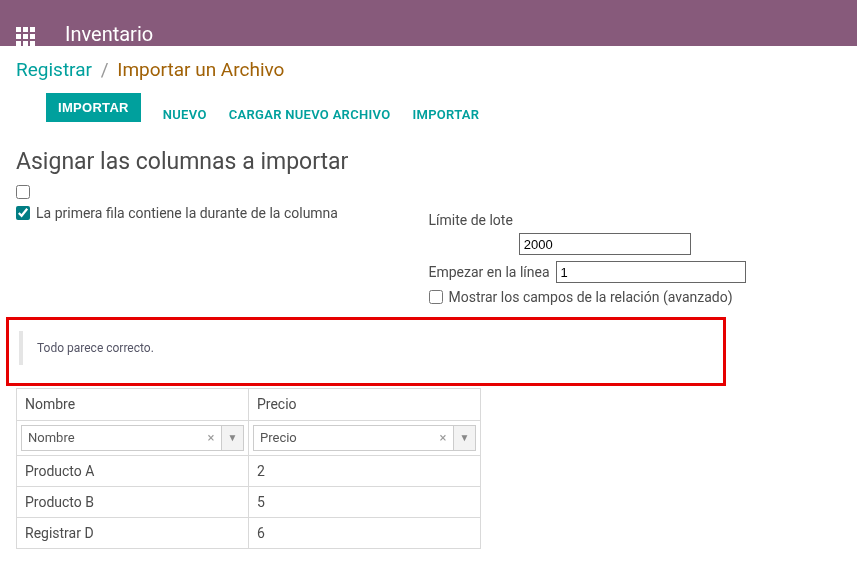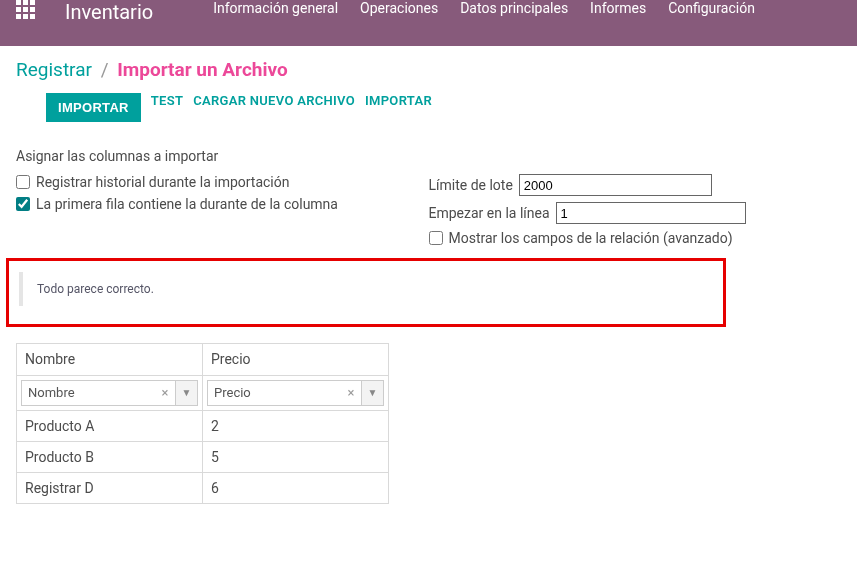--- a/index.html
+++ b/index.html
@@ -1,43 +1,43 @@
 <!DOCTYPE html>
 <html><head>
 <meta charset="utf-8">
 <style>
   * { box-sizing: border-box; margin: 0; padding: 0; }
   body { font-family: -apple-system, BlinkMacSystemFont, "Segoe UI", Roboto, Helvetica, Arial, sans-serif; font-size: 14px; color: #4c4c4c; background: #fff; width: 857px; }
-  .topbar { background: #875a7b; color: #fff; height: 46px; display: flex; align-items: flex-start; padding: 0 16px; }
+  .topbar { background: #875a7b; color: #fff; height: 46px; display: flex; align-items: flex-end; padding: 0 16px; }
   .apps-icon { display: inline-grid; grid-template-columns: repeat(3, 5px); grid-template-rows: repeat(3, 5px); gap: 2px; margin-right: 30px; cursor: pointer; }
   .apps-icon span { background: #fff; width: 5px; height: 5px; }
   .app-title { font-size: 20px; font-weight: 400; margin-right: 60px; }
   .topnav { display: flex; gap: 22px; }
   .topnav div { font-size: 14px; cursor: pointer; }
   .content { padding: 12px 16px; }
   .breadcrumb { font-size: 19px; margin-bottom: 12px; }
   .breadcrumb .link { color: #00a09d; cursor: pointer; }
   .breadcrumb .sep { color: #999; margin: 0 4px; }
-  .breadcrumb .current { color: #ec4899; font-weight: bold; }
-  .toolbar { display: flex; align-items: flex-start; gap: 10px; margin-bottom: 26px; padding-left: 30px; }
+  .breadcrumb .current { color: #a16207; }
+  .toolbar { display: flex; align-items: flex-end; gap: 22px; margin-bottom: 26px; padding-left: 30px; }
   .btn-primary { background: #00a09d; color: #fff; border: none; padding: 7px 12px; font-weight: 600; font-size: 13px; cursor: pointer; letter-spacing: .3px; }
   .tb-link { color: #00a09d; font-weight: 600; font-size: 13px; cursor: pointer; letter-spacing: .3px; }
-  .section-title { font-size: 14px; color: #4c4c4c; margin-bottom: 10px; font-weight: 400; }
+  .section-title { font-size: 23px; color: #4c4c4c; margin-bottom: 10px; font-weight: 400; }
   .options-row { display: flex; }
   .options-left { flex: 1; }
   .options-right { flex: 1; }
   .option-line { display: flex; align-items: center; margin-bottom: 6px; gap: 6px; color: #4c4c4c; }
   .option-line input[type=checkbox] { width: 14px; height: 14px; accent-color: #017e84; cursor: pointer; }
   .option-line label { cursor: pointer; font-size: 14px; }
   .option-line input[type=text] { border: 1px solid #666; height: 22px; padding: 0 4px; font-size: 13px; }
-  .inp-lot { width: 193px; }
+  .inp-lot { width: 172px; margin-top: 48px; }
   .inp-start { width: 190px; }
   .highlight-area { border: 3px solid #e60000; padding: 3px 0 18px 0; margin: 6px 0 0 -10px; width: 720px; }
   .status-box { border-left: 4px solid #e5e5e5; padding: 10px 14px; margin: 8px 12px 0 10px; color: #556; font-size: 12px; }
-  .table-wrap { border-top: 1px solid #d9d9d9; margin-top: 16px; width: 373px; }
+  .table-wrap { border-top: 1px solid #d9d9d9; margin-top: 2px; width: 465px; }
   table { border-collapse: collapse; width: 100%; }
   th, td { border: 1px solid #d9d9d9; padding: 6px 8px; text-align: left; font-weight: 400; font-size: 14px; color: #4c4c4c; height: 31px; }
   th { border-top: none; }
   .th-wrap { display: flex; }
   .mapper-row td { padding: 4px; }
   .mapper { display: flex; align-items: center; border: 1px solid #ccc; height: 26px; background: #fff; }
   .mapper .mval { flex: 1; padding: 0 6px; font-size: 13px; color: #555; }
   .mapper .mclear { width: 20px; text-align: center; color: #999; cursor: pointer; font-size: 13px; }
   .mapper .mdrop { width: 22px; text-align: center; border-left: 1px solid #ccc; background: #f3f3f3; color: #888; cursor: pointer; font-size: 10px; height: 100%; display: flex; align-items: center; justify-content: center; }
   .col1 { width: 50%; }
@@ -52,51 +52,43 @@
       <span></span>
       <span></span>
       <span></span>
       <span></span>
       <span></span>
       <span></span>
       <span></span>
       <span></span>
     </div>
   <div class="app-title">Inventario</div>
-  <div class="topnav">
-    <div>Información general</div>
-    <div>Operaciones</div>
-    <div>Datos principales</div>
-    <div>Informes</div>
-    <div>Configuración</div>
-  </div>
 </div>
 
 <div class="content">
 
   <div class="breadcrumb">
     <span class="link">Registrar</span>
     <span class="sep">/</span>
     <span class="current">Importar un Archivo</span>
   </div>
 
   <div class="toolbar">
     <button class="btn-primary">IMPORTAR</button>
-    <div class="tb-link">TEST</div>
+    <div class="tb-link">NUEVO</div>
     <div class="tb-link">CARGAR NUEVO ARCHIVO</div>
     <div class="tb-link">IMPORTAR</div>
   </div>
 
   <div class="section-title">Asignar las columnas a importar</div>
 
   <div class="options-row">
     <div class="options-left">
       <div class="option-line">
         <input type="checkbox" id="cb-track" style="">
-        <label for="cb-track">Registrar historial durante la importación</label>
       </div>
       <div class="option-line">
         <input type="checkbox" checked="" id="cb-first" style="">
         <label for="cb-first">La primera fila contiene la durante de la columna</label>
       </div>
     </div>
     <div class="options-right">
       <div class="option-line">
         <label>Límite de lote</label>
         <input type="text" class="inp-lot" value="2000" style="">

